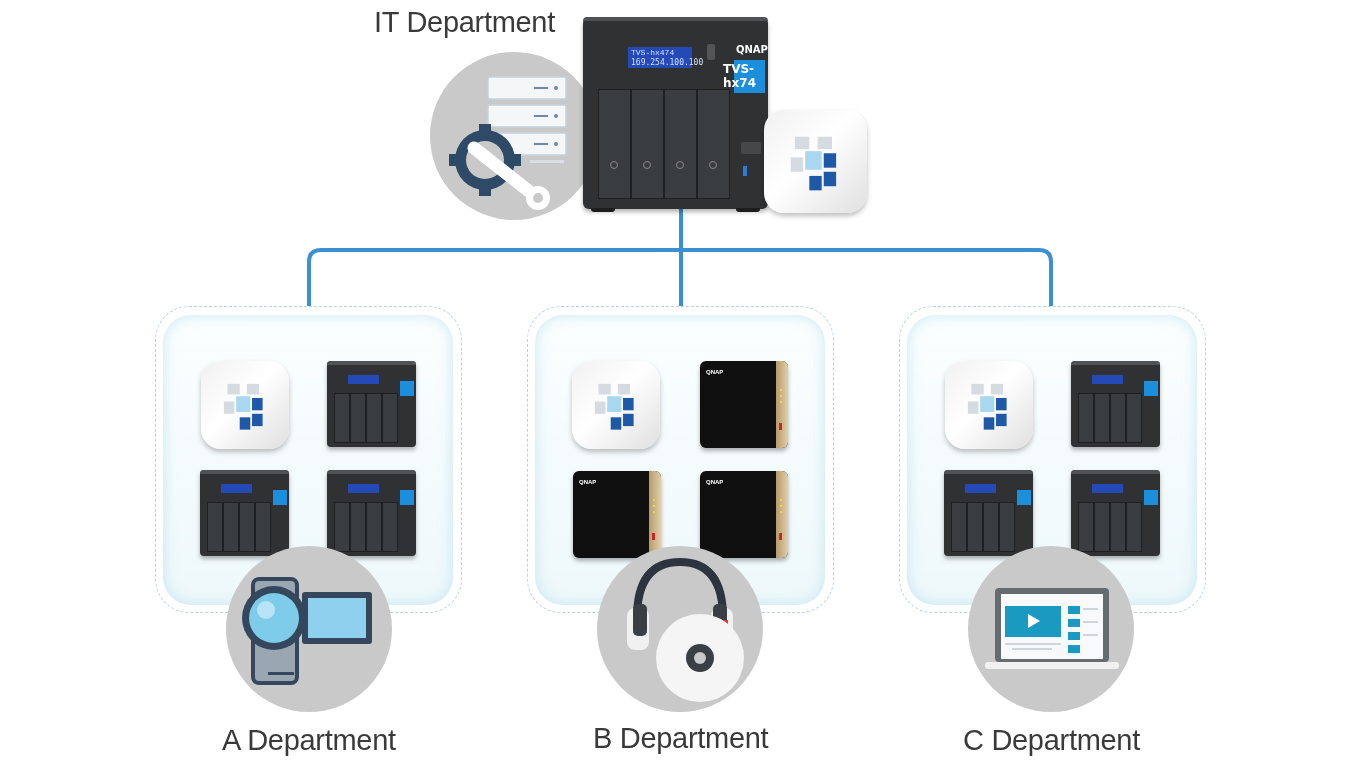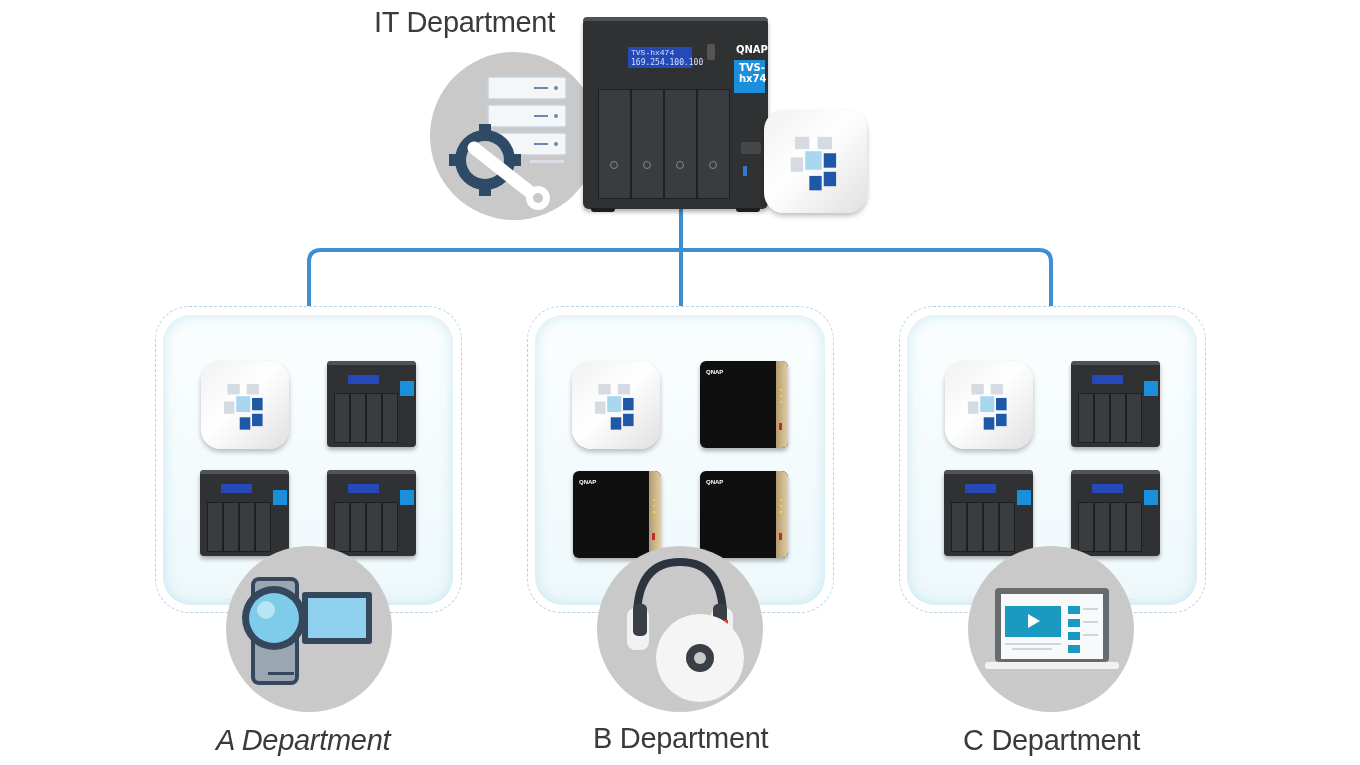--- a/index.html
+++ b/index.html
@@ -66,21 +66,21 @@
   </svg>
 </div>
 
 <div class="abs nas" style="left:583px;top:17px;width:185px;height:192px;border-radius:6px;">
   <div class="top"></div>
   <div class="lcd" style="left:45px;top:30px;width:64px;height:21px;"></div>
   <div class="abs" style="left:48px;top:31px;color:#cfe0ff;font-size:8px;font-family:Liberation Mono, monospace;">TVS-hx474</div>
   <div class="abs" style="left:48px;top:41px;color:#cfe0ff;font-size:8px;font-family:'DejaVu Sans Mono',monospace;">169.254.100.100</div>
   <div class="logo" style="left:153px;top:27px;font-size:10px;">QNAP</div>
   <div class="sticker" style="left:151px;top:43px;width:31px;height:33px;"></div>
-  <div class="logo" style="left:156px;top:45px;font-size:10px;">TVS-hx74</div>
+  <div class="logo" style="left:140px;top:45px;font-size:12px;">TVS-hx74</div>
   <div class="abs" style="left:124px;top:27px;width:8px;height:16px;background:#555;border-radius:2px;"></div>
   <div class="bay" style="left:15px;top:72px;width:31px;height:108px;"></div>
   <div class="bay" style="left:48px;top:72px;width:31px;height:108px;"></div>
   <div class="bay" style="left:81px;top:72px;width:31px;height:108px;"></div>
   <div class="bay" style="left:114px;top:72px;width:31px;height:108px;"></div>
   <div class="knob" style="left:27px;top:144px;width:6px;height:6px;"></div>
   <div class="knob" style="left:60px;top:144px;width:6px;height:6px;"></div>
   <div class="knob" style="left:93px;top:144px;width:6px;height:6px;"></div>
   <div class="knob" style="left:126px;top:144px;width:6px;height:6px;"></div>
   <div class="abs" style="left:158px;top:125px;width:20px;height:12px;background:#454749;border-radius:2px;"></div>
@@ -280,15 +280,15 @@
     <g fill="#d0d5da">
         <rect x="37" y="97" width="56" height="2"></rect>
         <rect x="44" y="102" width="40" height="2"></rect>
         <rect x="115" y="62" width="15" height="2"></rect>
         <rect x="115" y="75" width="15" height="2"></rect>
         <rect x="115" y="88" width="15" height="2"></rect>
       </g>
   </svg>
 </div>
 
-<div class="abs label" style="left:216px;top:724px;font-style:italic;">A Department</div>
+<div class="abs label" style="left:222px;top:724px;">A Department</div>
 <div class="abs label" style="left:593px;top:722px;">B Department</div>
 <div class="abs label" style="left:963px;top:724px;">C Department</div>
 
 </body></html>

